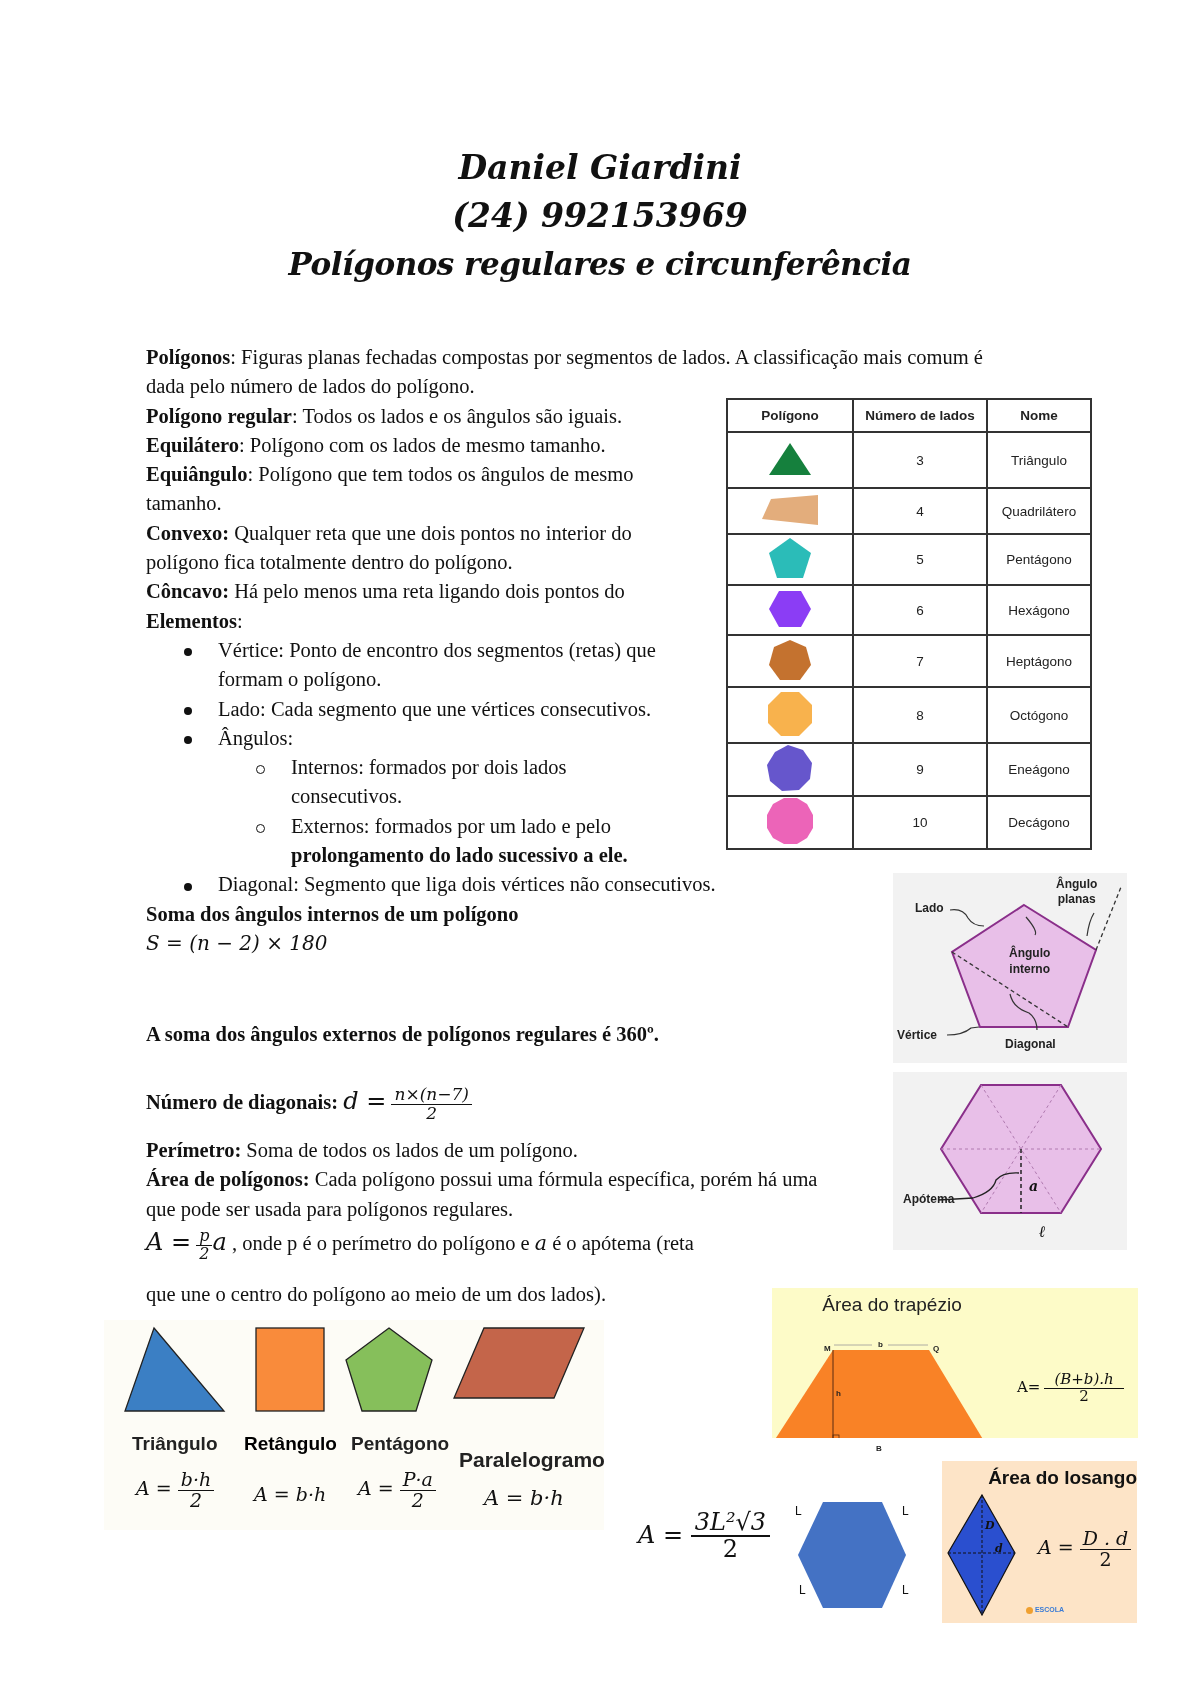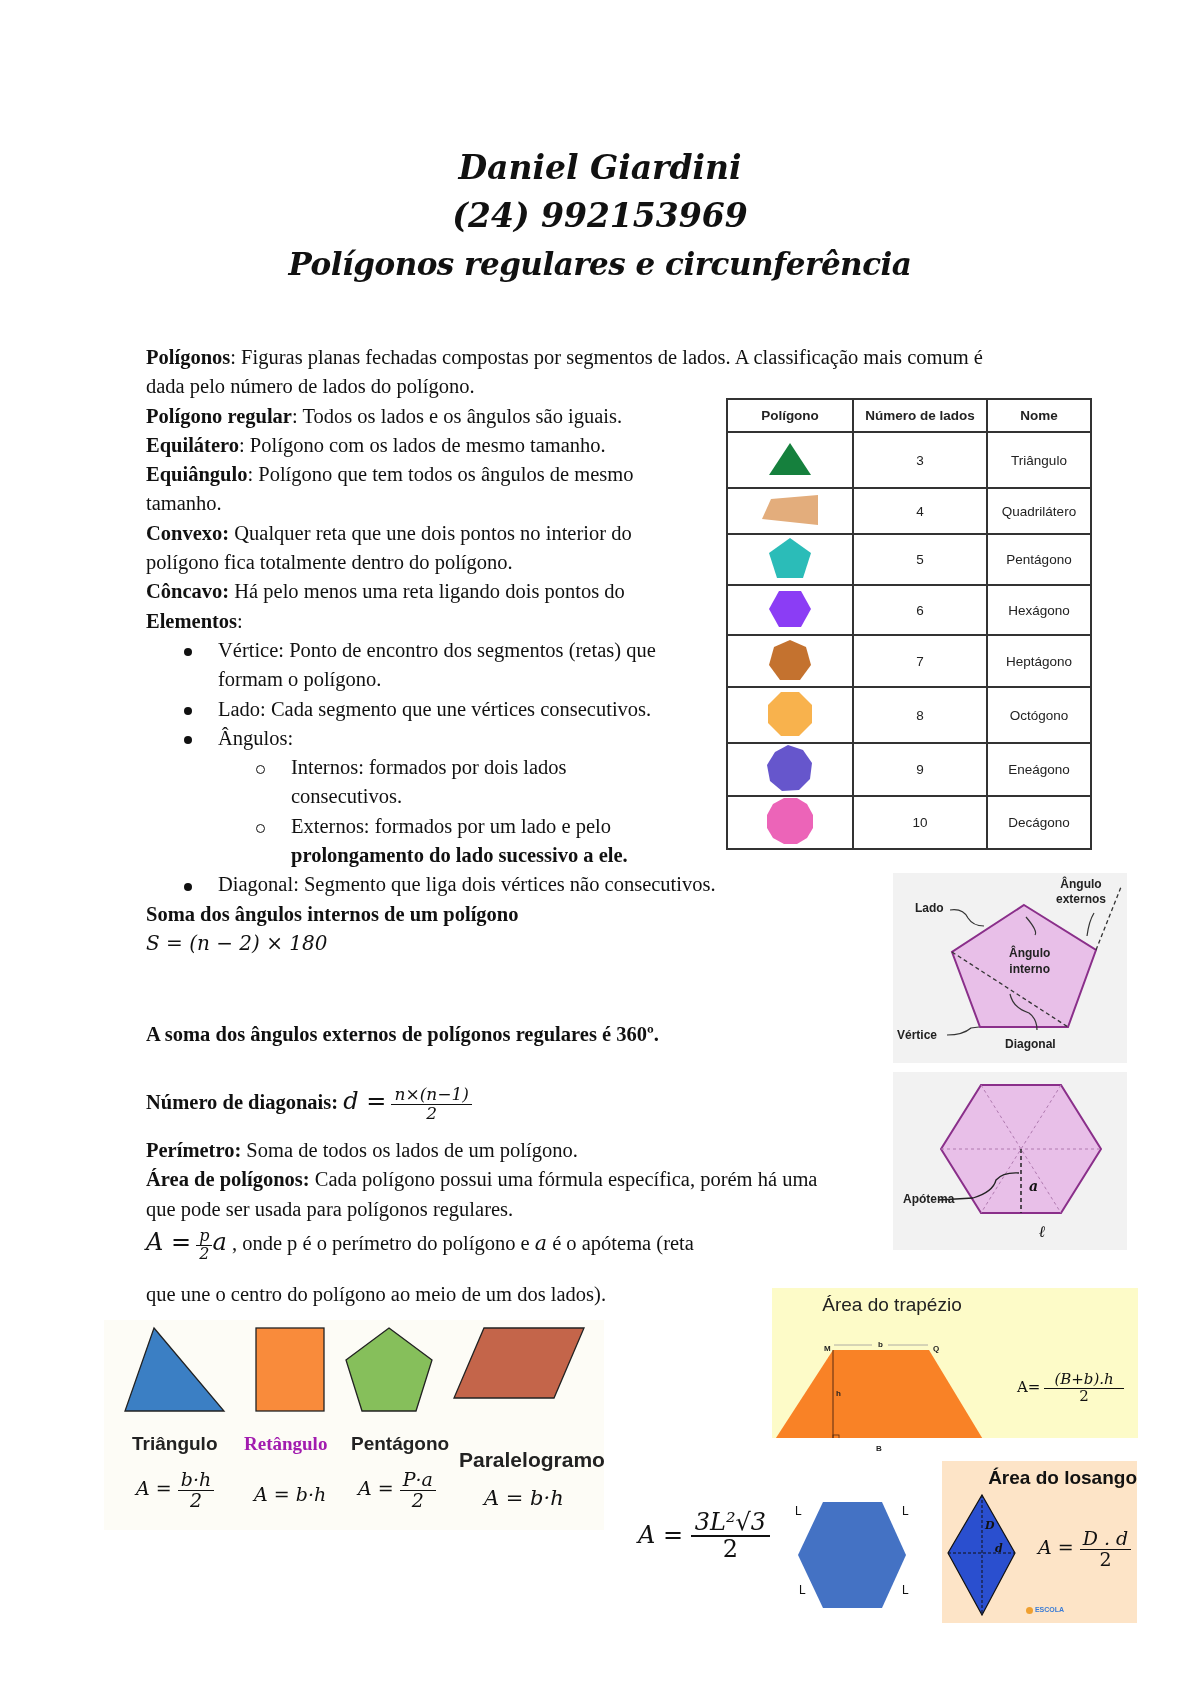--- a/index.html
+++ b/index.html
@@ -51,21 +51,21 @@
   <div><b>Soma dos ângulos internos de um polígono</b></div>
   <div class="math" style="font-size:20px;">S = (n − 2)  × 180</div>
 </div>
 
 <div class="abs p" style="left:146px; top:1020px;"><b>A soma dos ângulos externos de polígonos regulares é 360º.</b></div>
 
 <div class="abs p" style="left:146px; top:1086px;">
   <b>Número de diagonais:</b>
   <span class="math" style="font-size:24px;">d =</span>
   <span class="frac math" style="font-size:17px;">
-      <span class="num">n×(n−1)</span>
+      <span class="num">n×(n−7)</span>
       <span>2</span>
     </span>
 </div>
 
 <div class="abs p" style="left:146px; top:1136px;">
   <div><b>Perímetro:</b><span> Soma de todos os lados de um polígono.</span></div>
   <div><b>Área de polígonos:</b><span> Cada polígono possui uma fórmula específica, porém há uma</span></div>
   <div>que pode ser usada para polígonos regulares.</div>
 </div>
 
@@ -151,21 +151,21 @@
     <line x1="203" y1="77" x2="228" y2="14" stroke="#333" stroke-width="1.3" stroke-dasharray="4,3"></line>
     <path d="M 57 37 Q 70 35 75 45 Q 80 53 91 53" fill="none" stroke="#333" stroke-width="1.2"></path>
     <path d="M 133 44 Q 145 58 142 62" fill="none" stroke="#333" stroke-width="1.2"></path>
     <path d="M 194 63 Q 196 48 201 40" fill="none" stroke="#333" stroke-width="1.2"></path>
     <path d="M 117 121 Q 120 135 136 140 Q 144 146 144 157" fill="none" stroke="#333" stroke-width="1.2"></path>
     <path d="M 54 162 Q 70 162 78 155 L 86 154" fill="none" stroke="#333" stroke-width="1.2"></path>
   </svg>
   <div class="abs lbl" style="left:22px; top:28px;">Lado</div>
   <div class="abs lbl" style="left:163px; top:4px; text-align:center; line-height:15px;">
       <div>Ângulo</div>
-      <div>externos</div>
+      <div>planas</div>
     </div>
   <div class="abs lbl" style="left:116px; top:72px; text-align:center; line-height:16px;">
       <div>Ângulo</div>
       <div>interno</div>
     </div>
   <div class="abs lbl" style="left:4px; top:155px;">Vértice</div>
   <div class="abs lbl" style="left:112px; top:164px;">Diagonal</div>
 </div>
 
 <div class="abs" style="left:893px; top:1072px; width:234px; height:178px; background:#f2f2f2;">
@@ -185,21 +185,21 @@
 </div>
 
 <div class="abs" style="left:104px; top:1320px; width:500px; height:210px; background:#fdfcf6;">
   <svg width="500" height="100" style="position:absolute; left:0; top:2px;">
     <polygon points="50,6 120,89 21,89" fill="#3b7fc4" stroke="#222" stroke-width="1.3"></polygon>
     <rect x="152" y="6" width="68" height="83" fill="#f98b3b" stroke="#222" stroke-width="1.3"></rect>
     <polygon points="285,6 328,38 312,89 258,89 242,38" fill="#86bf5b" stroke="#222" stroke-width="1.3"></polygon>
     <polygon points="380,6 480,6 450,76 350,76" fill="#c4654a" stroke="#222" stroke-width="1.3"></polygon>
   </svg>
   <div class="abs" style="left:28px; top:113px; font-family:'Liberation Sans',sans-serif; font-weight:bold; font-size:19px; color:#222;">Triângulo</div>
-  <div class="abs" style="left:140px; top:113px; font-family:Liberation Serif, serif; font-weight:bold; font-size:19px; color:#a21caf;">Retângulo</div>
+  <div class="abs" style="left:140px; top:113px; font-family:Liberation Sans, sans-serif; font-weight:bold; font-size:19px; color:#000000;">Retângulo</div>
   <div class="abs" style="left:247px; top:113px; font-family:'Liberation Sans',sans-serif; font-weight:bold; font-size:19px; color:#222;">Pentágono</div>
   <div class="abs" style="left:355px; top:128px; font-family:'Liberation Sans',sans-serif; font-weight:bold; font-size:21px; color:#222;">Paralelogramo</div>
   <div class="abs math" style="left:32px; top:150px; font-size:19px;"><span>A =</span> <span class="frac">
         <span class="num">b·h</span>
         <span>2</span>
       </span></div>
   <div class="abs math" style="left:150px; top:163px; font-size:19px;">A = b·h</div>
   <div class="abs math" style="left:254px; top:150px; font-size:19px;"><span>A =</span> <span class="frac">
         <span class="num">P·a</span>
         <span>2</span>

